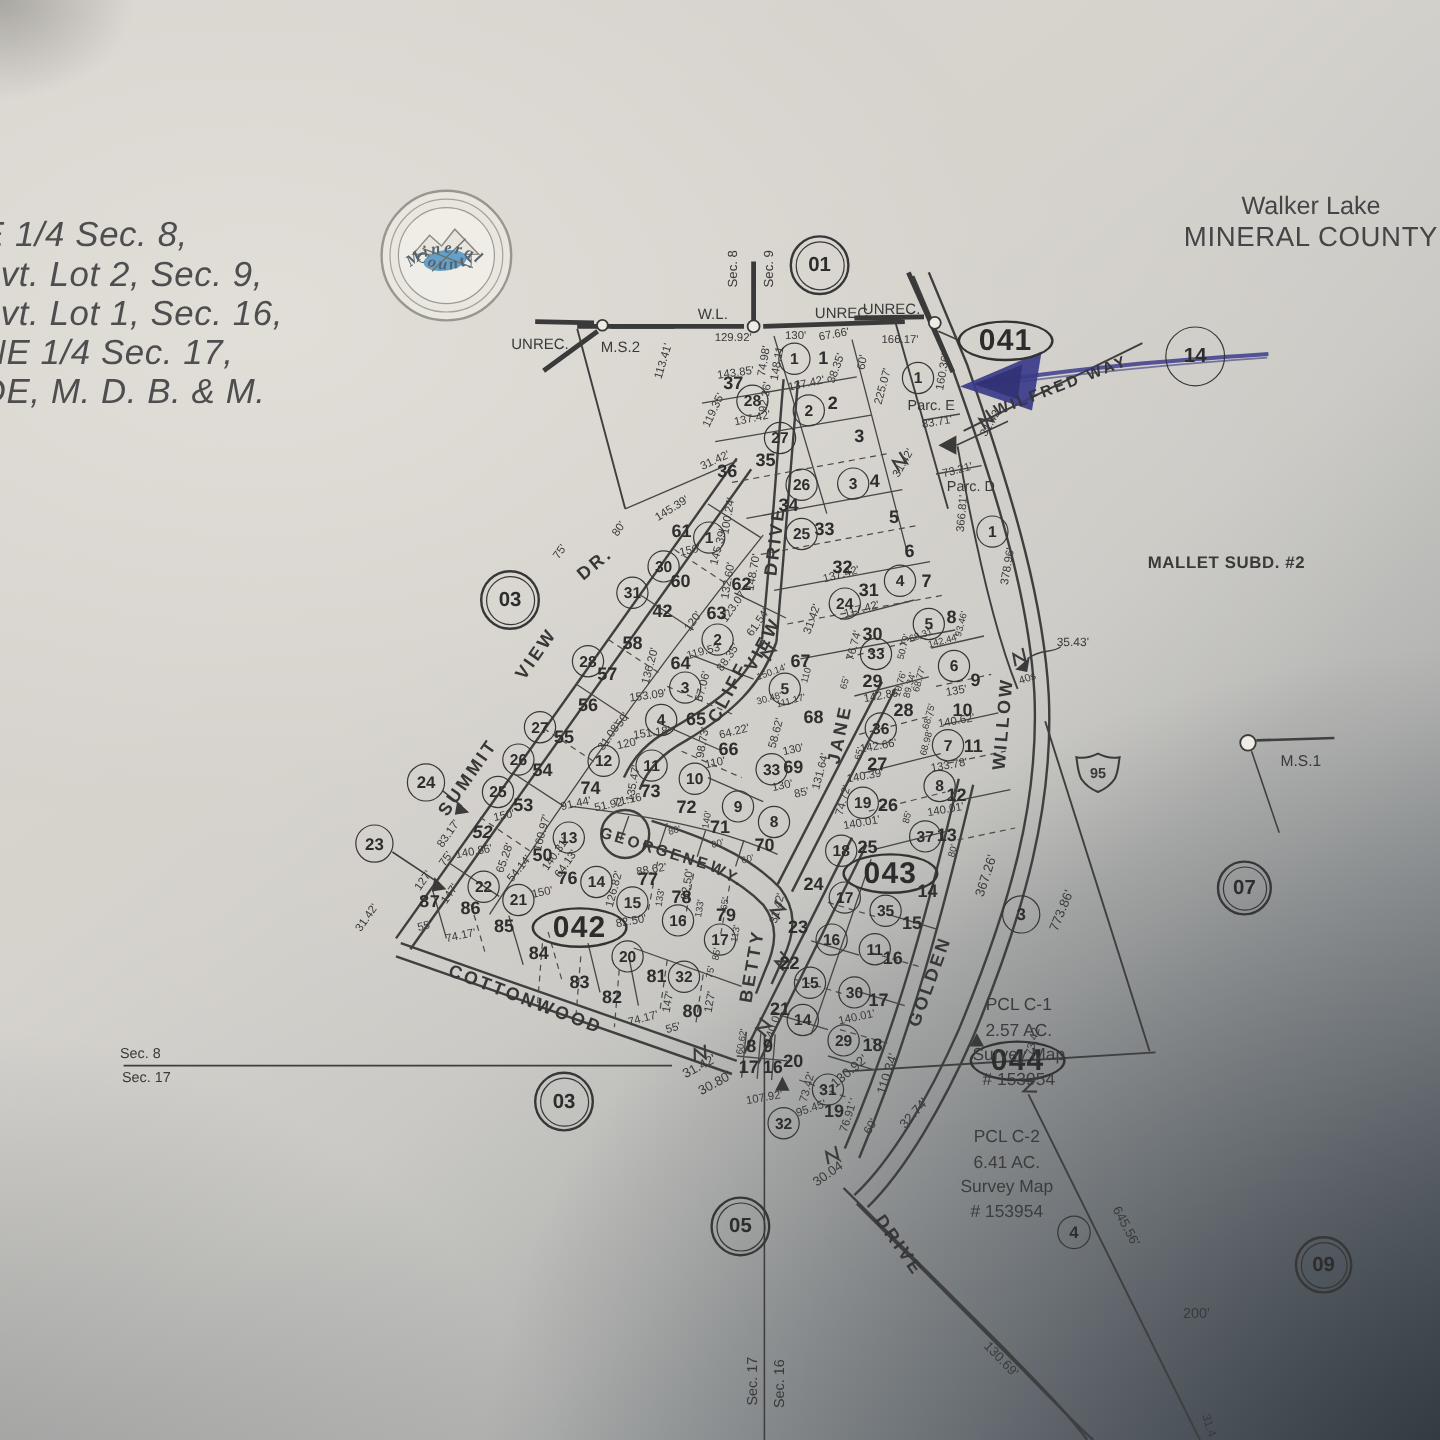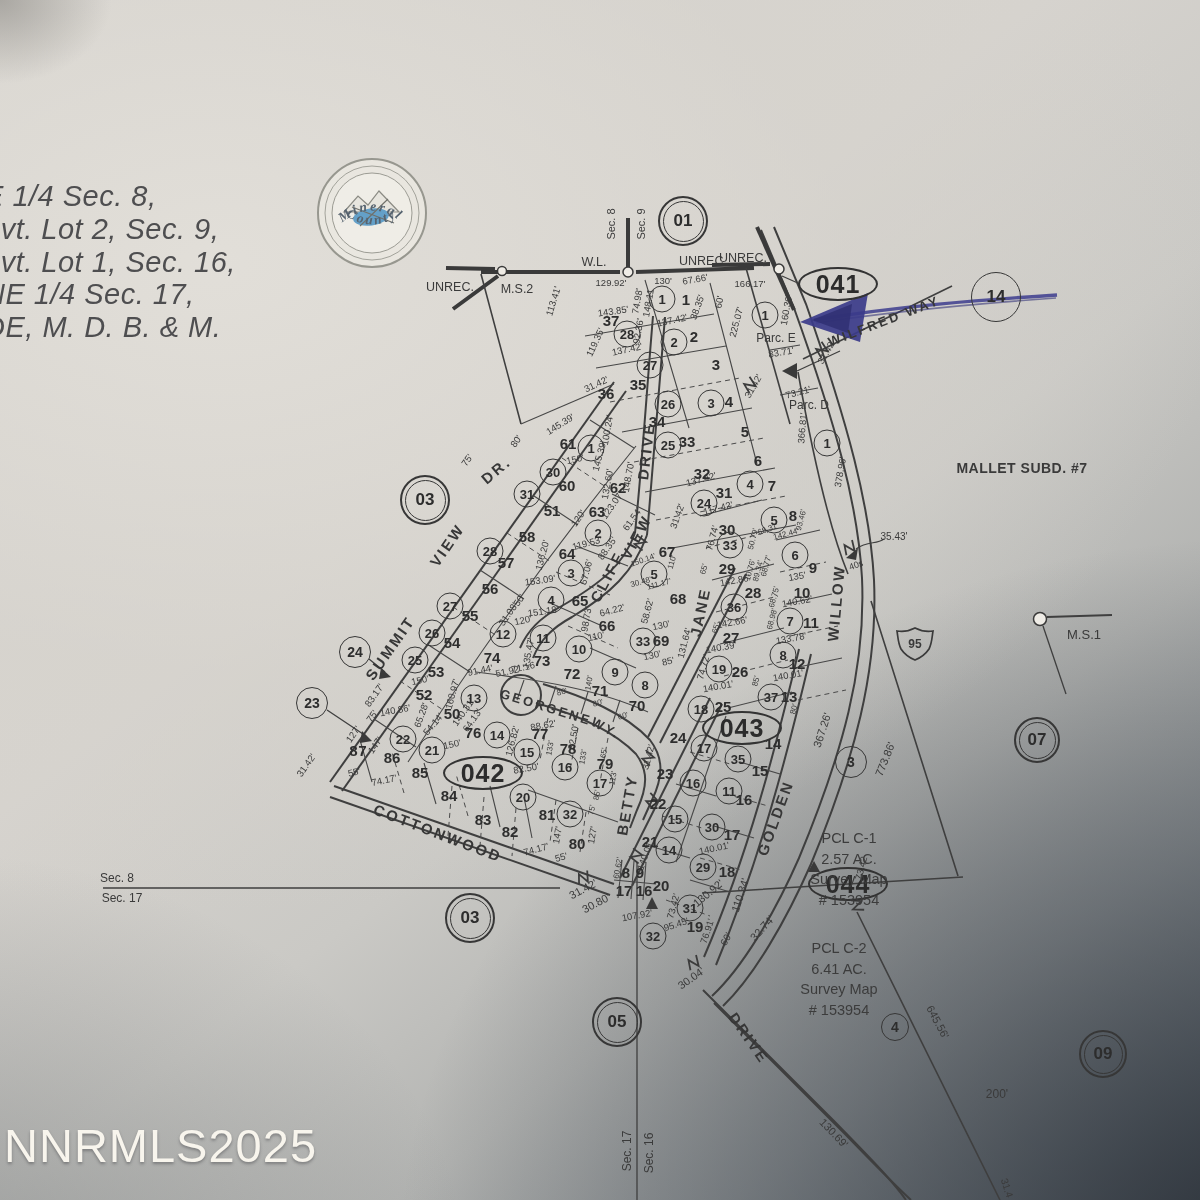--- a/index.html
+++ b/index.html
@@ -183,20 +183,24 @@
   </svg>
 
   <div class="legal">
     <div>E 1/4 Sec. 8,</div>
     <div>ovt. Lot 2, Sec. 9,</div>
     <div>ovt. Lot 1, Sec. 16,</div>
     <div>NE 1/4 Sec. 17,</div>
     <div>DE, M. D. B. &amp; M.</div>
   </div>
 
+  <div class="hdr">
+    <div class="l1">Walker Lake</div>
+    <div class="l2">MINERAL COUNTY</div>
+  </div>
 
   <div id="overlay">
       <div class="lbl meas" style="left: 611px; top: 282px; transform: translate(-50%, -50%);">129.92'</div>
       <div class="lbl meas" style="left: 663px; top: 280px; transform: translate(-50%, -50%);">130'</div>
       <div class="lbl meas" style="left: 695px; top: 279px; transform: translate(-50%, -50%) rotate(-10deg);">67.66'</div>
       <div class="lbl meas" style="left: 750px; top: 283px; transform: translate(-50%, -50%);">166.17'</div>
       <div class="lbl meas" style="left: 553px; top: 301px; transform: translate(-50%, -50%) rotate(-73deg);">113.41'</div>
       <div class="lbl meas" style="left: 613px; top: 311px; transform: translate(-50%, -50%) rotate(-8deg);">143.85'</div>
       <div class="lbl meas" style="left: 637px; top: 301px; transform: translate(-50%, -50%) rotate(-80deg);">74.98'</div>
       <div class="lbl meas" style="left: 648px; top: 303px; transform: translate(-50%, -50%) rotate(-80deg);">148.11</div>
@@ -366,28 +370,28 @@
       <div class="lbl lot" style="left: 793px; top: 515px; transform: translate(-50%, -50%);">8</div>
       <div class="lbl lot" style="left: 772px; top: 485px; transform: translate(-50%, -50%);">7</div>
       <div class="lbl lot" style="left: 758px; top: 460px; transform: translate(-50%, -50%);">6</div>
       <div class="lbl lot" style="left: 745px; top: 431px; transform: translate(-50%, -50%);">5</div>
       <div class="lbl lot" style="left: 729px; top: 401px; transform: translate(-50%, -50%);">4</div>
       <div class="lbl lot" style="left: 716px; top: 364px; transform: translate(-50%, -50%);">3</div>
       <div class="lbl lot" style="left: 694px; top: 336px; transform: translate(-50%, -50%);">2</div>
       <div class="lbl lot" style="left: 686px; top: 299px; transform: translate(-50%, -50%);">1</div>
       <div class="lbl lot" style="left: 568px; top: 443px; transform: translate(-50%, -50%);">61</div>
       <div class="lbl lot" style="left: 567px; top: 485px; transform: translate(-50%, -50%);">60</div>
-      <div class="lbl lot" style="left: 552px; top: 510px; transform: translate(-50%, -50%);">51</div>
+      <div class="lbl lot" style="left: 552px; top: 510px; transform: translate(-50%, -50%);">42</div>
       <div class="lbl lot" style="left: 527px; top: 536px; transform: translate(-50%, -50%);">58</div>
       <div class="lbl lot" style="left: 506px; top: 562px; transform: translate(-50%, -50%);">57</div>
       <div class="lbl lot" style="left: 490px; top: 588px; transform: translate(-50%, -50%);">56</div>
       <div class="lbl lot" style="left: 470px; top: 615px; transform: translate(-50%, -50%);">55</div>
       <div class="lbl lot" style="left: 452px; top: 642px; transform: translate(-50%, -50%);">54</div>
       <div class="lbl lot" style="left: 436px; top: 671px; transform: translate(-50%, -50%);">53</div>
-      <div class="lbl lot" style="left: 424px; top: 694px; transform: translate(-50%, -50%);">52</div>
+      <div class="lbl lot" style="left: 402px; top: 694px; transform: translate(-50%, -50%); font-style: italic;">52</div>
       <div class="lbl lot" style="left: 618px; top: 487px; transform: translate(-50%, -50%);">62</div>
       <div class="lbl lot" style="left: 597px; top: 511px; transform: translate(-50%, -50%);">63</div>
       <div class="lbl lot" style="left: 567px; top: 553px; transform: translate(-50%, -50%);">64</div>
       <div class="lbl lot" style="left: 580px; top: 600px; transform: translate(-50%, -50%);">65</div>
       <div class="lbl lot" style="left: 607px; top: 625px; transform: translate(-50%, -50%);">66</div>
       <div class="lbl lot" style="left: 667px; top: 551px; transform: translate(-50%, -50%);">67</div>
       <div class="lbl lot" style="left: 678px; top: 598px; transform: translate(-50%, -50%);">68</div>
       <div class="lbl lot" style="left: 661px; top: 640px; transform: translate(-50%, -50%);">69</div>
       <div class="lbl lot" style="left: 637px; top: 705px; transform: translate(-50%, -50%);">70</div>
       <div class="lbl lot" style="left: 600px; top: 690px; transform: translate(-50%, -50%);">71</div>
@@ -433,21 +437,21 @@
       <div class="lbl small" style="left: 743px; top: 258px; transform: translate(-50%, -50%);">UNREC.</div>
       <div class="lbl small" style="left: 1084px; top: 634px; font-size: 13px; transform: translate(-50%, -50%);">M.S.1</div>
       <div class="lbl small" style="left: 611px; top: 224px; font-size: 11px; transform: translate(-50%, -50%) rotate(-90deg);">Sec. 8</div>
       <div class="lbl small" style="left: 641px; top: 224px; font-size: 11px; transform: translate(-50%, -50%) rotate(-90deg);">Sec. 9</div>
       <div class="lbl small" style="left: 117px; top: 878px; font-size: 12px; transform: translate(-50%, -50%);">Sec. 8</div>
       <div class="lbl small" style="left: 122px; top: 898px; font-size: 12px; transform: translate(-50%, -50%);">Sec. 17</div>
       <div class="lbl small" style="left: 627px; top: 1151px; font-size: 12px; transform: translate(-50%, -50%) rotate(-90deg);">Sec. 17</div>
       <div class="lbl small" style="left: 649px; top: 1153px; font-size: 12px; transform: translate(-50%, -50%) rotate(-90deg);">Sec. 16</div>
       <div class="lbl small" style="left: 776px; top: 338px; font-size: 12px; transform: translate(-50%, -50%);">Parc. E</div>
       <div class="lbl small" style="left: 809px; top: 405px; font-size: 12px; transform: translate(-50%, -50%);">Parc. D</div>
-      <div class="lbl note" style="left: 1022px; top: 468px; transform: translate(-50%, -50%);">MALLET SUBD. #7</div>
+      <div class="lbl note" style="left: 1022px; top: 468px; transform: translate(-50%, -50%);">MALLET SUBD. #2</div>
       <div class="lbl c" style="left: 662px; top: 299px; font-size: 13px; transform: translate(-50%, -50%); width: 25px; height: 25px;">1</div>
       <div class="lbl c" style="left: 674px; top: 342px; font-size: 13px; transform: translate(-50%, -50%); width: 25px; height: 25px;">2</div>
       <div class="lbl c" style="left: 627px; top: 334px; font-size: 13px; transform: translate(-50%, -50%); width: 25px; height: 25px;">28</div>
       <div class="lbl c" style="left: 650px; top: 365px; font-size: 13px; transform: translate(-50%, -50%); width: 25px; height: 25px;">27</div>
       <div class="lbl c" style="left: 668px; top: 404px; font-size: 13px; transform: translate(-50%, -50%); width: 25px; height: 25px;">26</div>
       <div class="lbl c" style="left: 711px; top: 403px; font-size: 13px; transform: translate(-50%, -50%); width: 25px; height: 25px;">3</div>
       <div class="lbl c" style="left: 668px; top: 445px; font-size: 13px; transform: translate(-50%, -50%); width: 25px; height: 25px;">25</div>
       <div class="lbl c" style="left: 750px; top: 484px; font-size: 13px; transform: translate(-50%, -50%); width: 25px; height: 25px;">4</div>
       <div class="lbl c" style="left: 704px; top: 503px; font-size: 13px; transform: translate(-50%, -50%); width: 25px; height: 25px;">24</div>
       <div class="lbl c" style="left: 774px; top: 520px; font-size: 13px; transform: translate(-50%, -50%); width: 25px; height: 25px;">5</div>
@@ -531,14 +535,13 @@
         <div># 153954</div>
       </div>
       <div class="pcl" style="left: 839px; top: 938px;">
         <div>PCL C-2</div>
         <div>6.41 AC.</div>
         <div>Survey Map</div>
         <div># 153954</div>
       </div>
     </div>
 
-  <div class="wm">NNRMLS2025</div>
 </div>
 
 </body></html>

